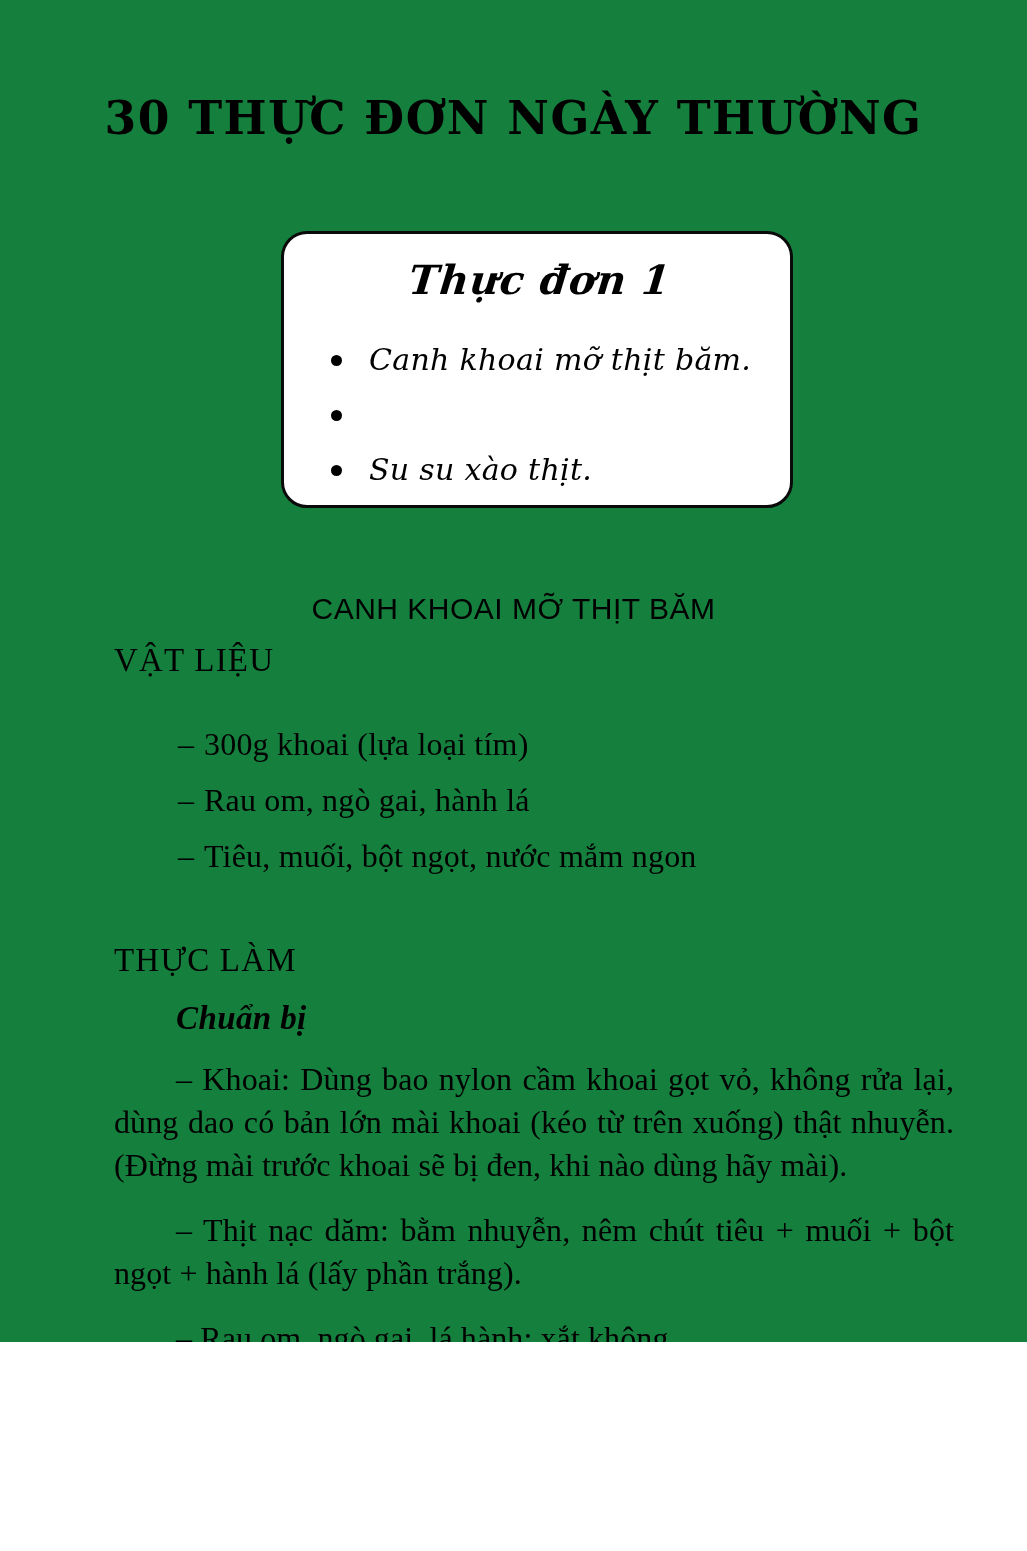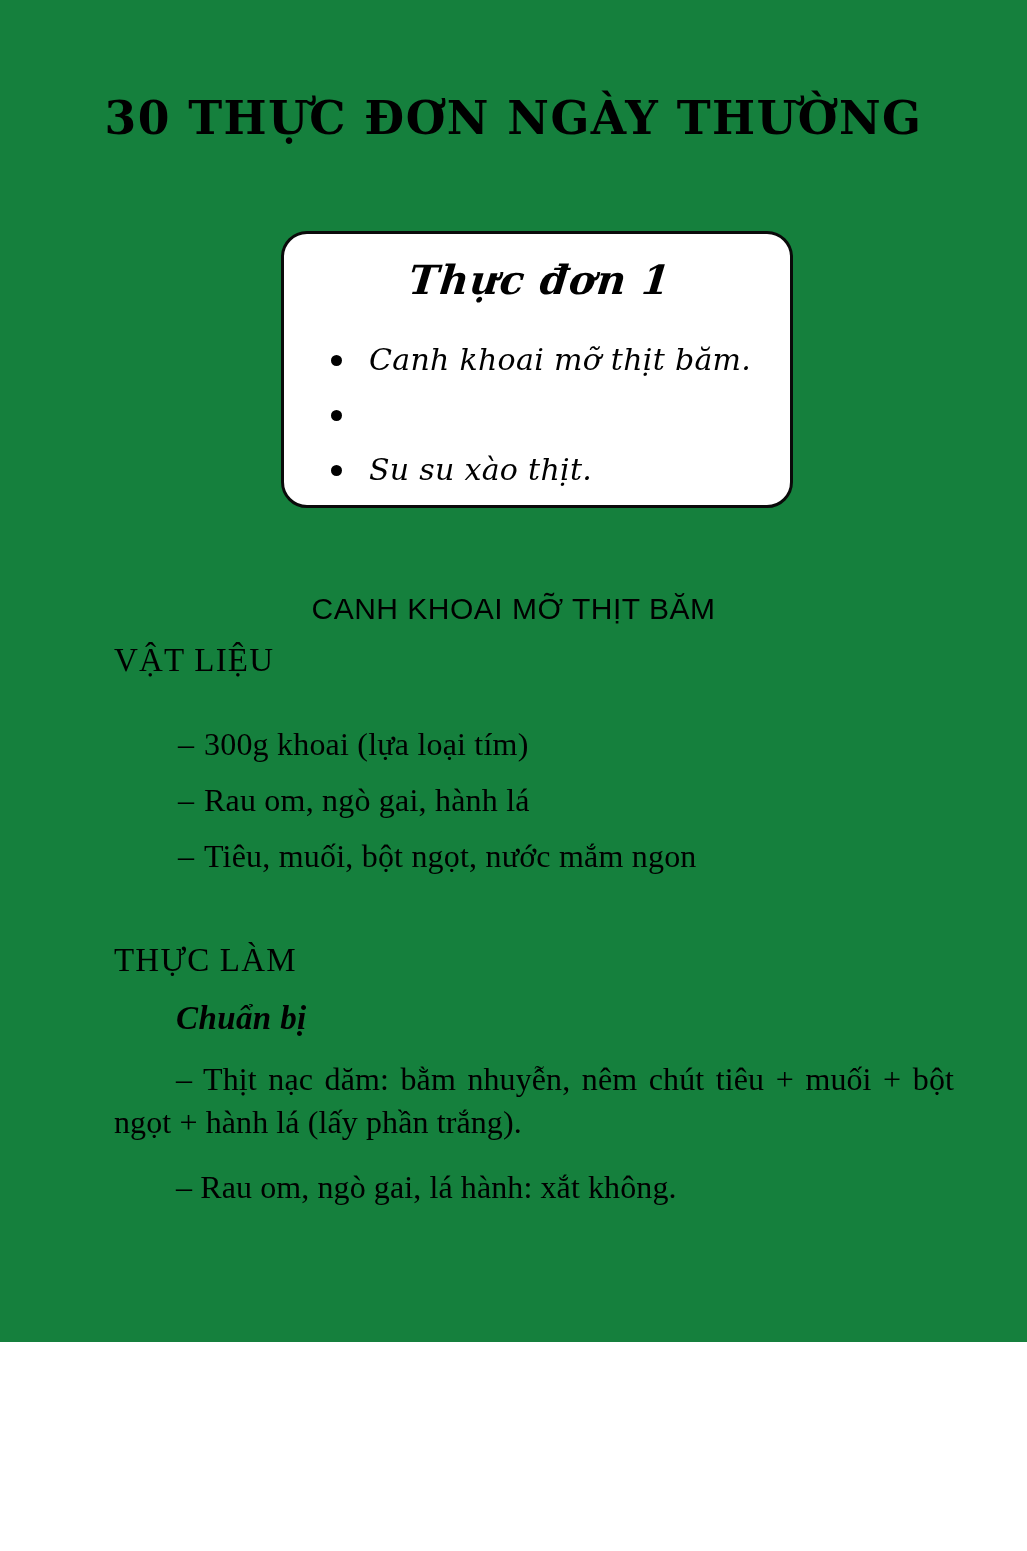--- a/index.html
+++ b/index.html
@@ -244,20 +244,21 @@
     <li>
       <span class="dash">–</span><span>Tiêu, muối, bột ngọt, nước mắm ngon</span>
     </li>
   </ul>
 
   <div class="section-heading" id="heading-cachlam">THỰC LÀM</div>
 
   <div class="sub-heading">Chuẩn bị</div>
 
   <div class="steps">
+    <p>– Khoai: Dùng bao nylon cầm khoai gọt vỏ, không rửa lại, dùng dao có bản lớn mài khoai (kéo từ trên xuống) thật nhuyễn. (Đừng mài trước khoai sẽ bị đen, khi nào dùng hãy mài).</p>
     <p>– Thịt nạc dăm: bằm nhuyễn, nêm chút tiêu + muối + bột ngọt + hành lá (lấy phần trắng).</p>
     <p>– Rau om, ngò gai, lá hành: xắt không.</p>
   </div>
 
   <div class="footer">
     <div class="folio">22</div>
     <div class="footer-rule"></div>
   </div>
 
 </div>

